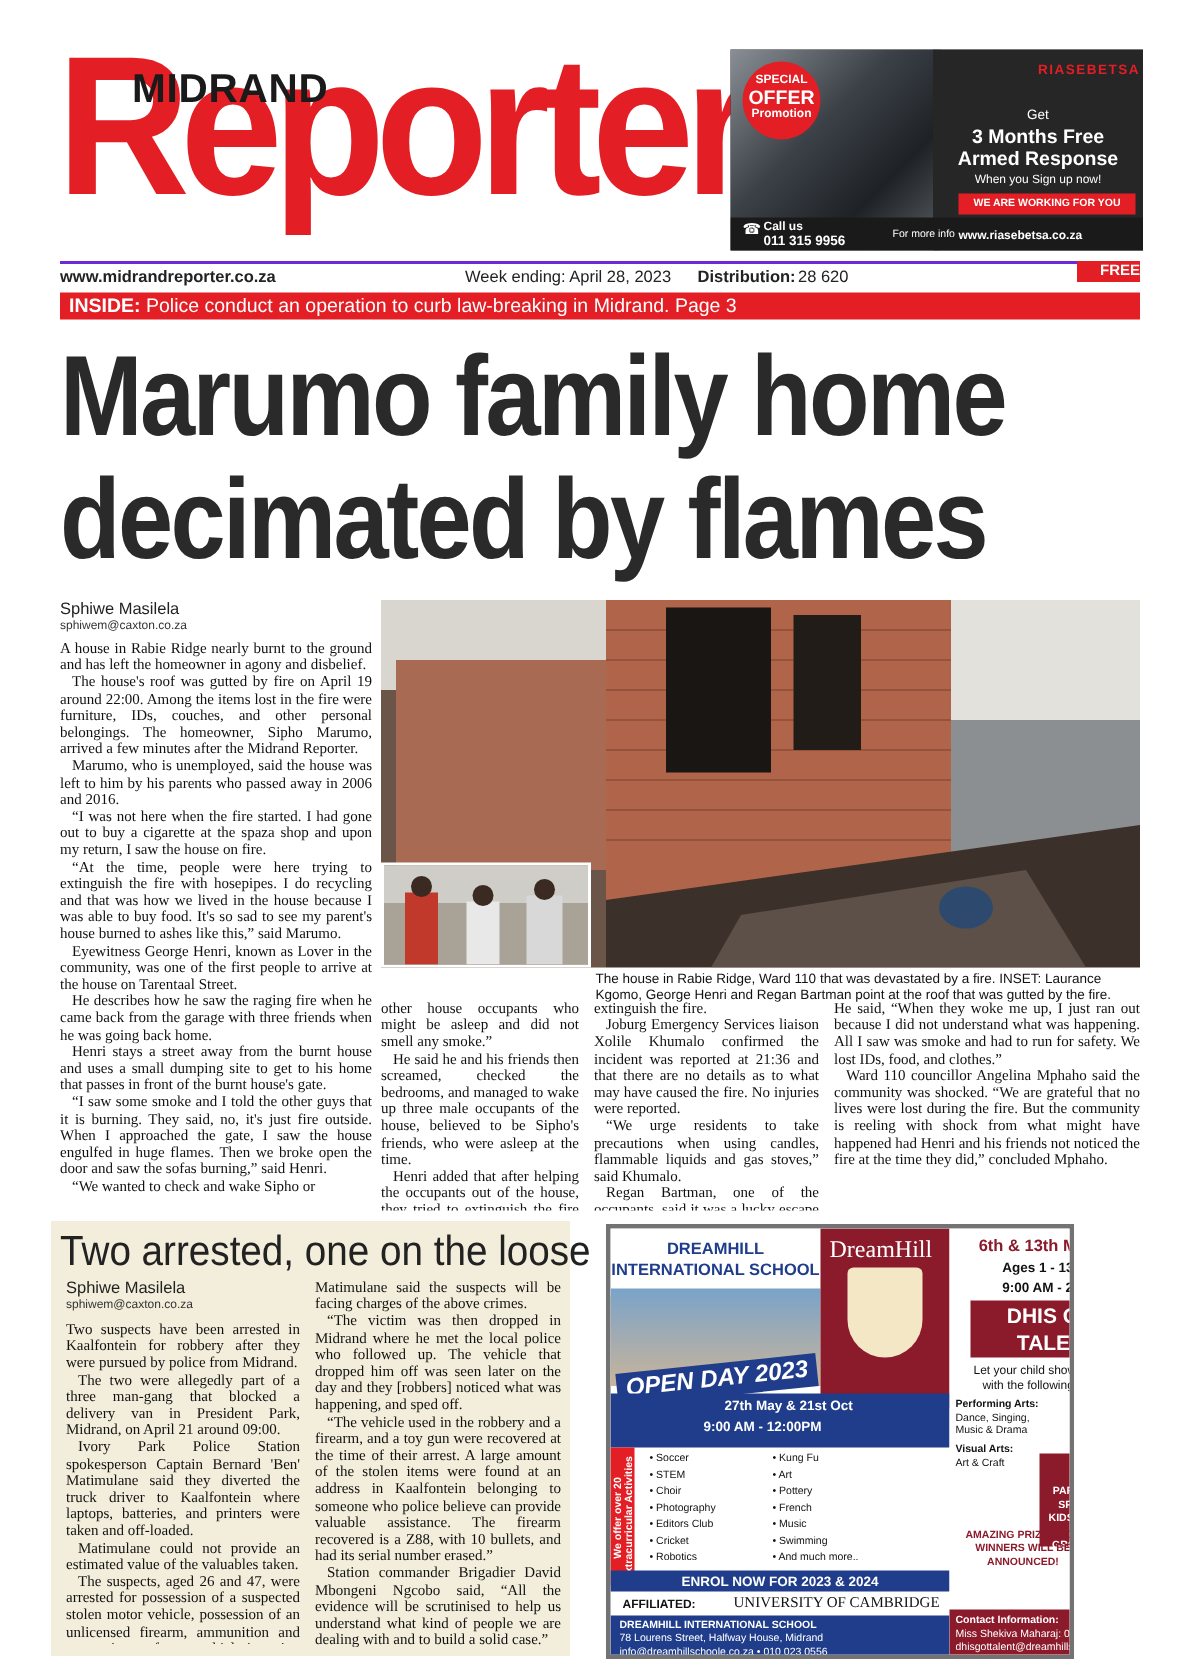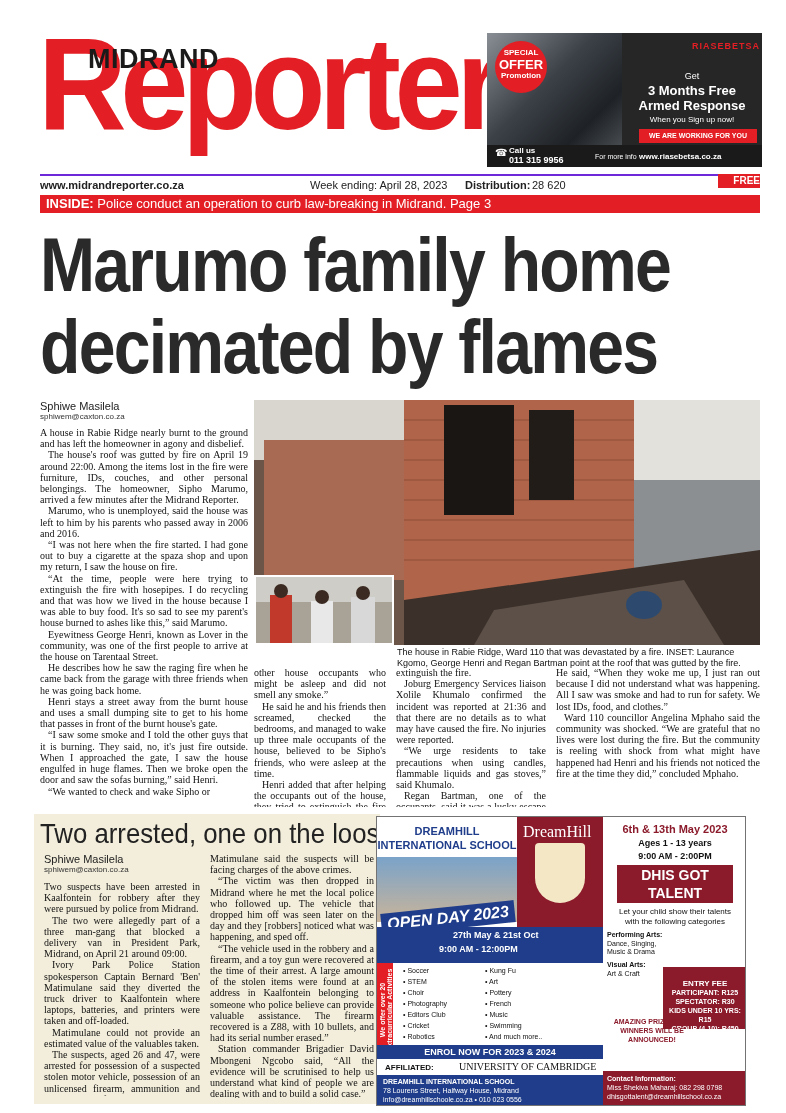--- a/index.html
+++ b/index.html
@@ -33,21 +33,21 @@
 .col p{text-indent:8px}
 .col p.first{text-indent:0}
 
 #photo{left:254px;top:400px;width:506px;height:245px;background:#7a6a5e;overflow:hidden}
 #inset{left:254px;top:575px;width:140px;height:70px;border:2px solid #fff;background:linear-gradient(180deg,#b8b8b0 0%,#a09a8e 50%,#7d6f62 100%)}
 #caption{left:397px;top:647px;width:365px;font:9px/11px "Liberation Sans",sans-serif;color:#111}
 
 #box2{left:34px;top:814px;width:346px;height:290px;background:#f3eedb}
 #h2{left:40px;top:817px;font:28px/34px "Liberation Sans",sans-serif;color:#222;transform:scaleX(0.92);transform-origin:left top;white-space:nowrap}
 
-#school{left:376px;top:816px;width:370px;height:290px;background:#fff;border:1px solid #737373;overflow:hidden}
+#school{left:404px;top:816px;width:312px;height:290px;background:#fff;border:3px solid #737373;overflow:hidden}
 </style>
 </head>
 <body>
 
 <div class="abs" id="mast-reporter">Reporter</div>
 <div class="abs" id="mast-midrand">MIDRAND</div>
 
 <div class="abs" id="ad">
   <div class="photo"></div>
   <div class="badge">

